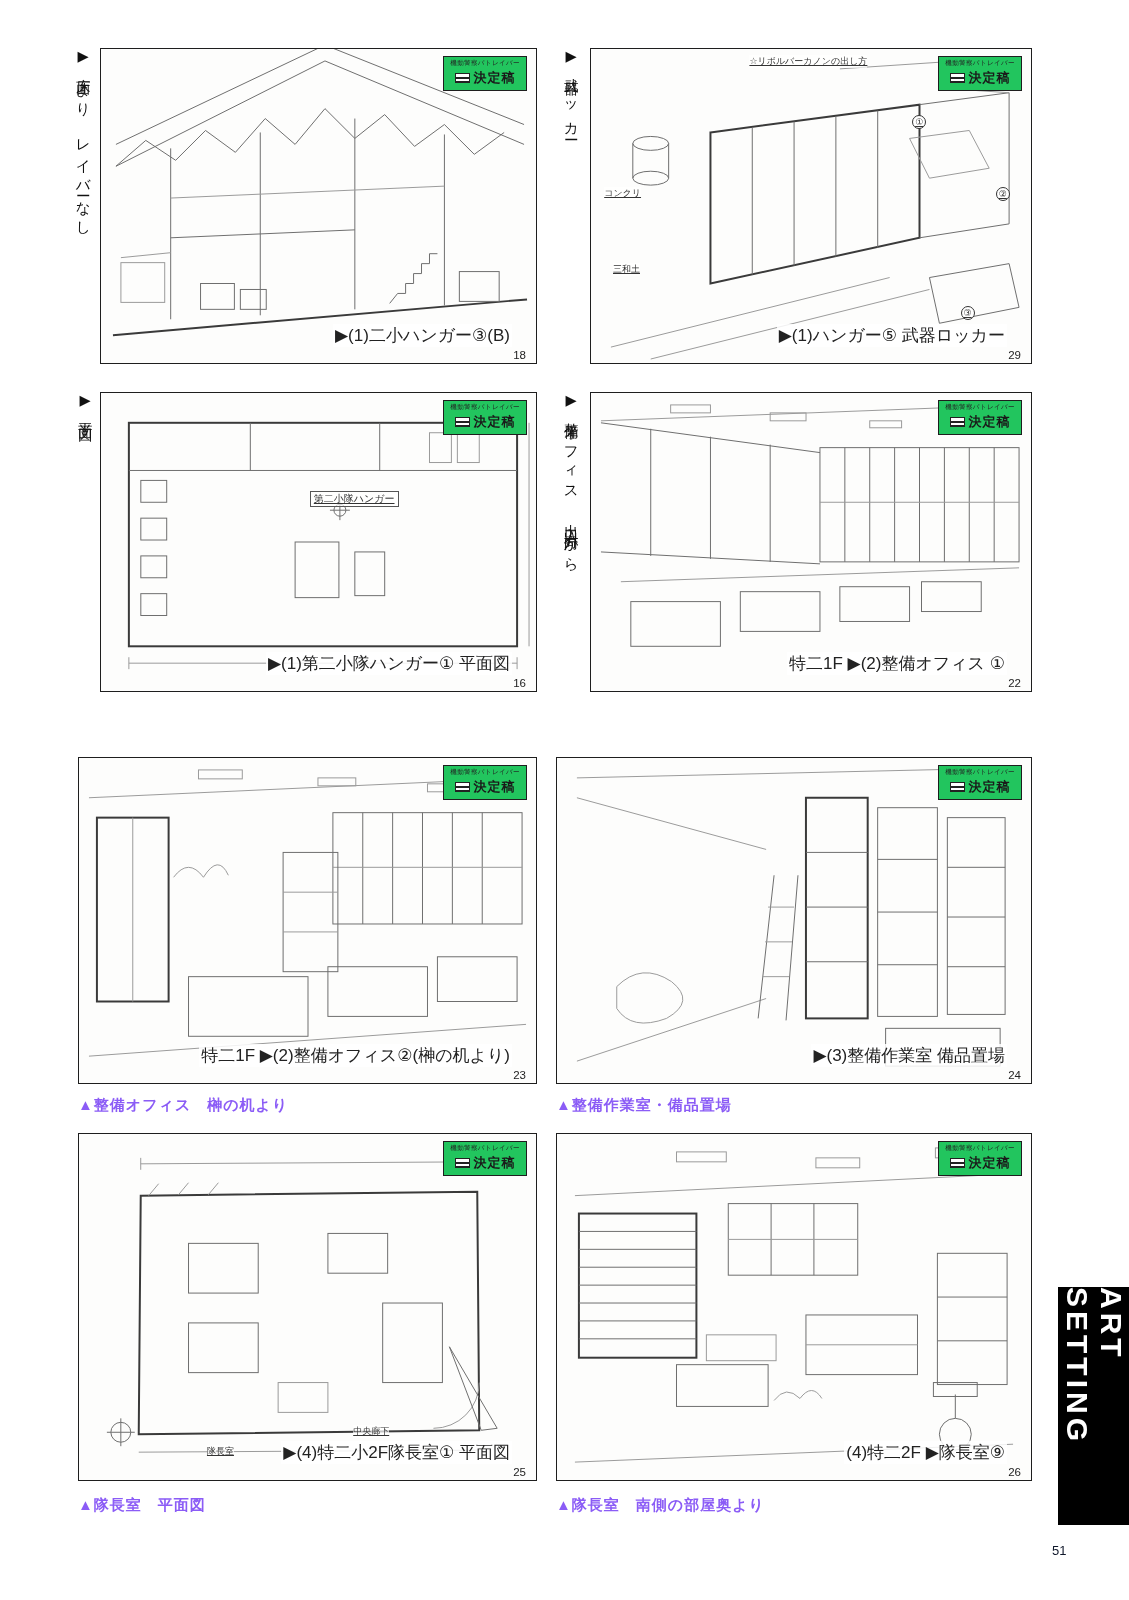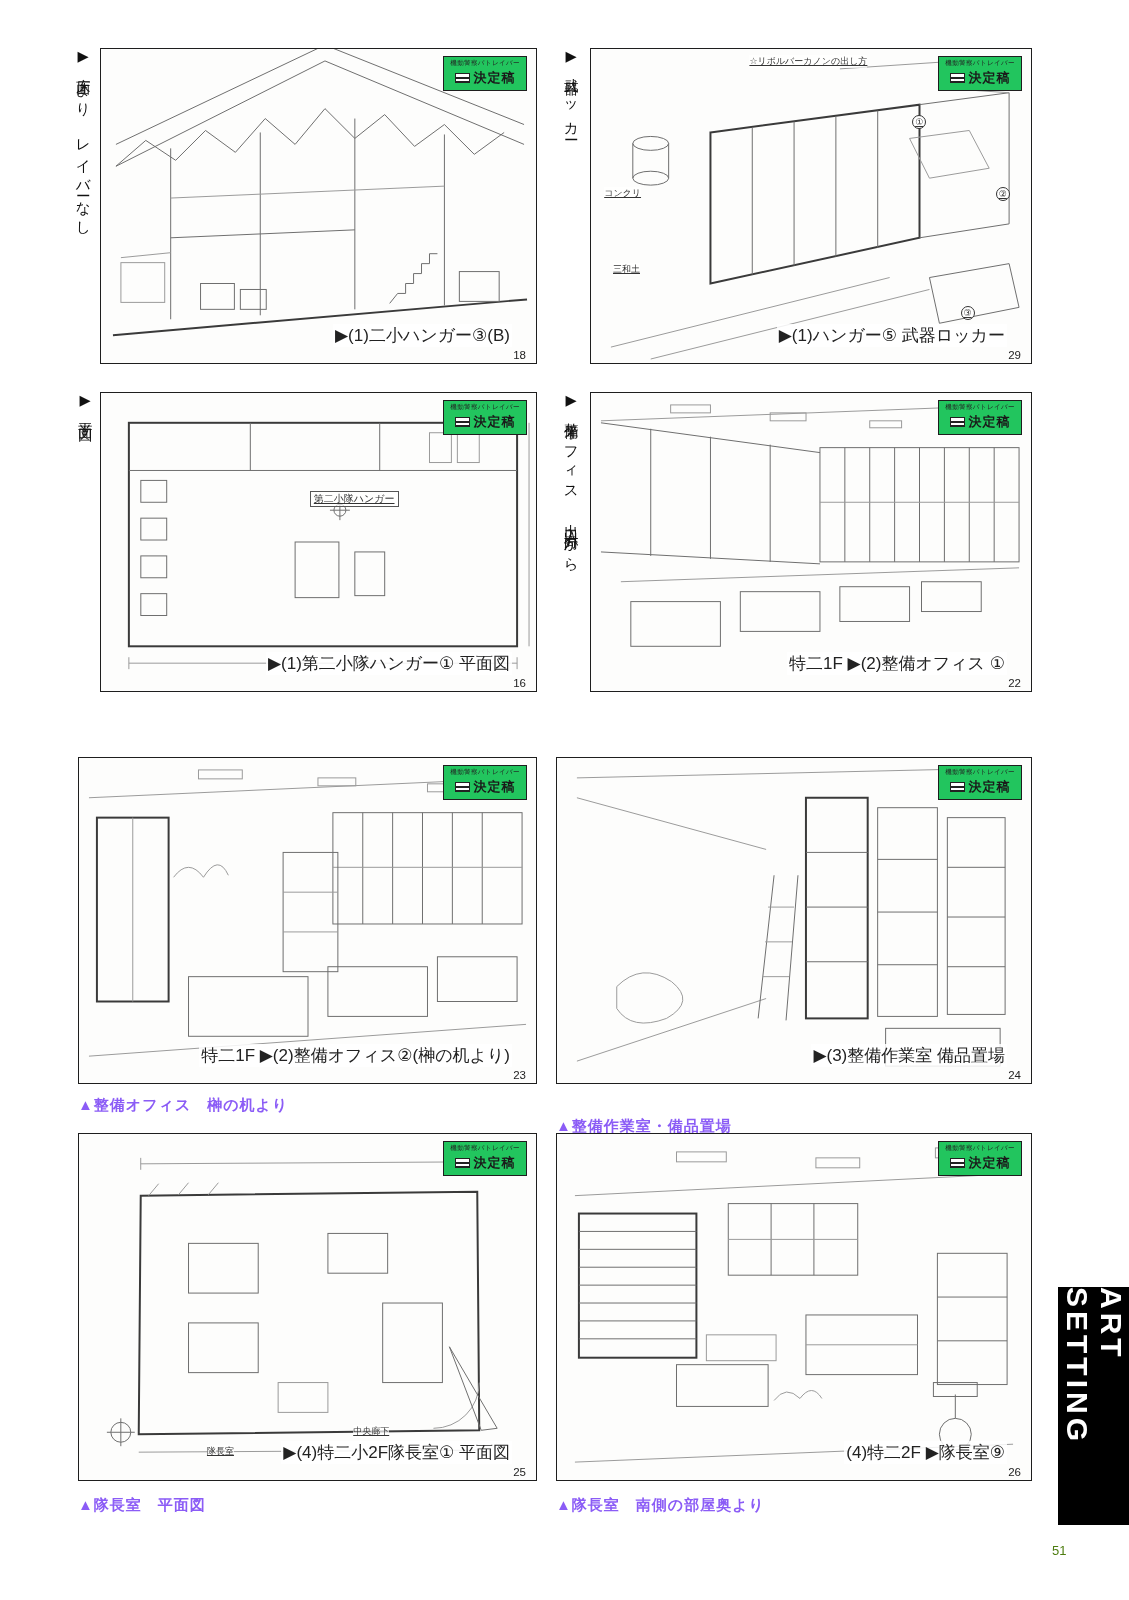--- a/index.html
+++ b/index.html
@@ -44,21 +44,21 @@
   .annotation.boxed { border:1px solid #555; padding:0 3px; font-size:10px; }
   .annotation.circled { border:1px solid #333; border-radius:50%; width:14px; height:14px;
     display:flex; align-items:center; justify-content:center; font-size:9px; background:#fff; }
   .artbar {
     position:absolute; background:#000; display:flex; align-items:center; justify-content:center;
   }
   .artbar-text {
     writing-mode:vertical-rl; color:#fff; font-weight:bold; font-size:30px;
     letter-spacing:4px; font-family:"Liberation Sans","DejaVu Sans",sans-serif;
   }
-  .page-number { position:absolute; font-size:13px; color:#4d7c0f; }
+  .page-number { position:absolute; font-size:13px; color:#0f172a; }
 </style>
 </head>
 <body>
 
 <div class="page">
 
   <div class="side-label" style="left:74px; top:48px; height:320px;">▶床面より　レイバーなし</div>
   <div class="panel" style="left:100px; top:48px; width:437px; height:316px;">
     <svg class="sketch" viewBox="0 0 437 316" preserveAspectRatio="none">
       <path d="M15,118 L225,12 L425,96"></path>
@@ -263,21 +263,21 @@
     <div class="stamp">
       <div class="stamp-top">機動警察パトレイバー</div>
       <div class="stamp-bottom">
         <span class="stamp-logo"></span>
         <span class="stamp-label">決定稿</span>
       </div>
     </div>
     <div class="panel-caption">▶(3)整備作業室 備品置場</div>
     <div class="panel-number">24</div>
   </div>
-  <div class="below-caption" style="left:556px; top:1096px;margin-top:21px;">▲整備作業室・備品置場</div>
+  <div class="below-caption" style="left:556px; top:1096px;">▲整備作業室・備品置場</div>
 
   <div class="panel" style="left:78px; top:1133px; width:459px; height:348px;">
     <svg class="sketch" viewBox="0 0 459 348" preserveAspectRatio="none">
       <path d="M62,62 L400,58 L402,298 L60,302 Z" class="bold"></path>
       <line x1="62" y1="30" x2="400" y2="28" class="soft"></line>
       <line x1="62" y1="24" x2="62" y2="36" class="soft"></line>
       <line x1="400" y1="22" x2="400" y2="34" class="soft"></line>
       <line x1="70" y1="62" x2="80" y2="50" class="soft"></line>
       <line x1="100" y1="61" x2="110" y2="49" class="soft"></line>
       <line x1="130" y1="61" x2="140" y2="49" class="soft"></line>

